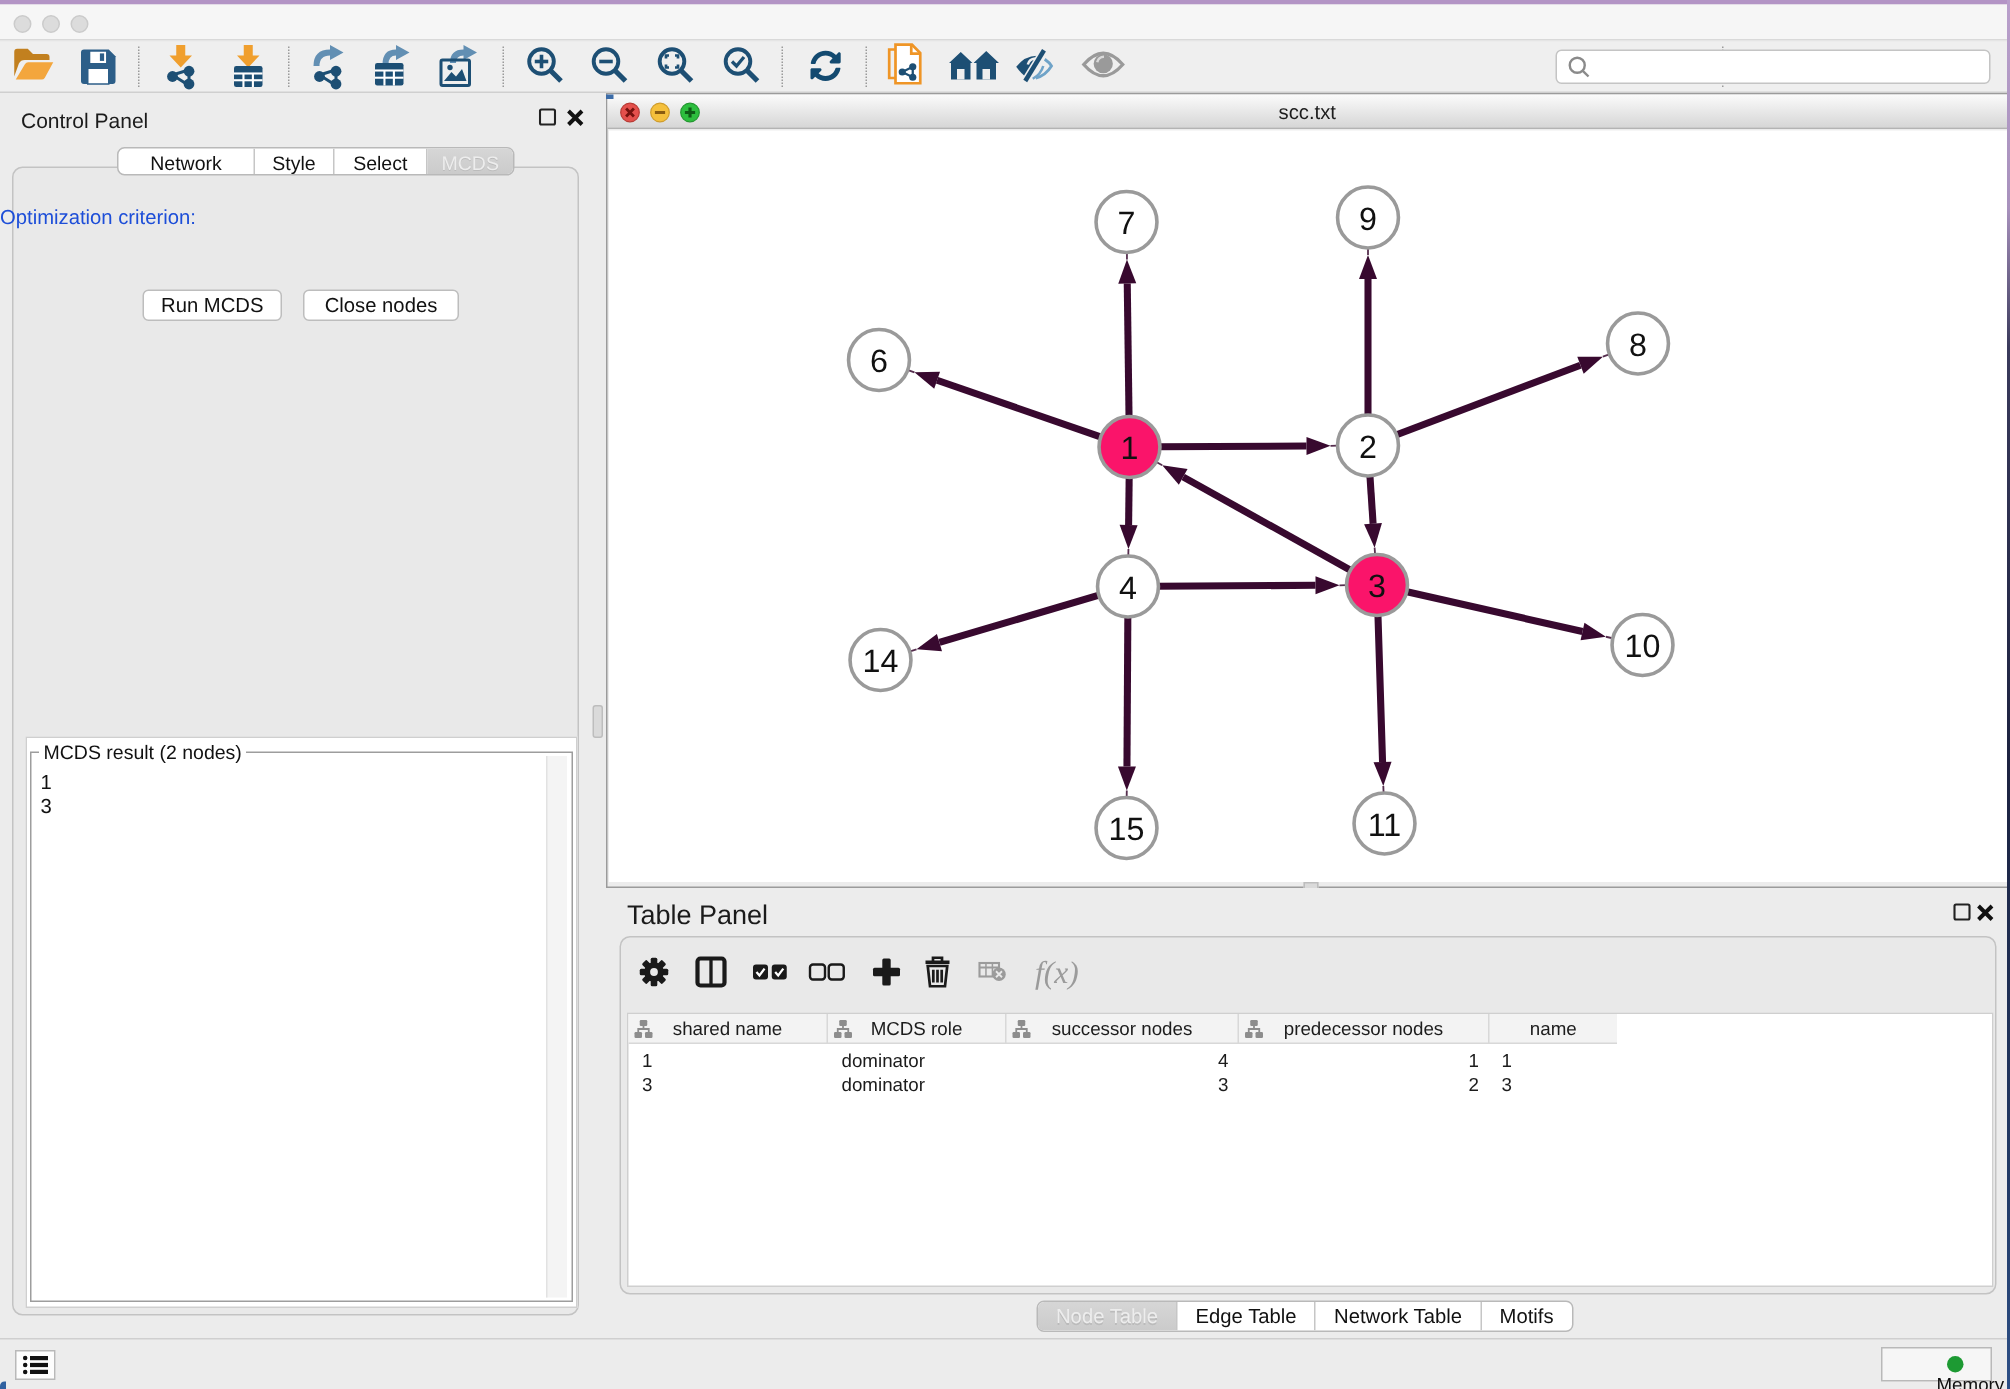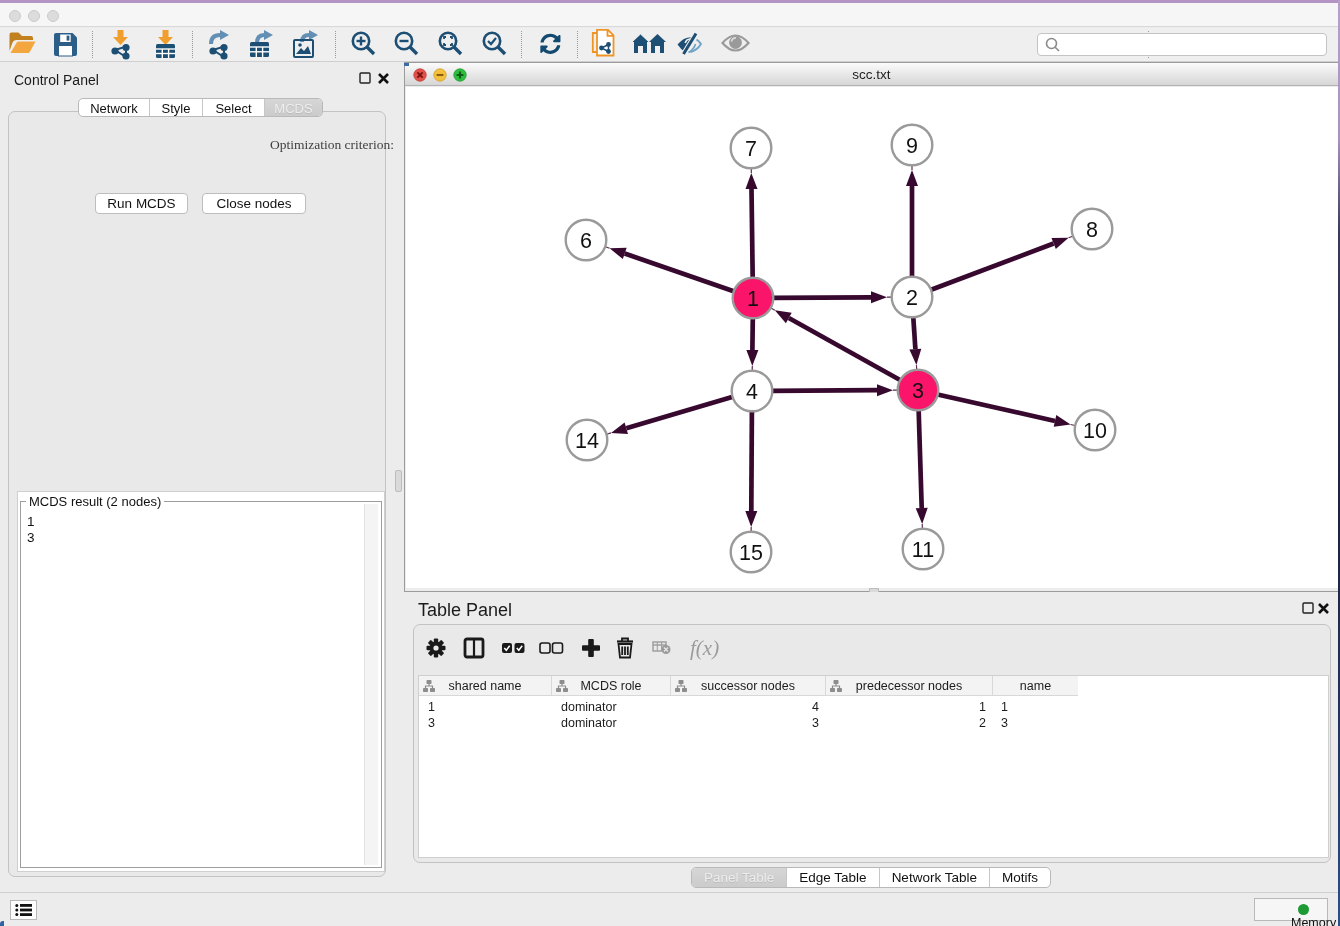--- a/index.html
+++ b/index.html
@@ -18,21 +18,21 @@
 
 
 #cpanel { left:0; top:62px; width:394px; height:830px; background:#ececec; }
 #cphead { position:absolute; left:14px; top:10px; font-size:14px; color:#1b1b1b; }
 .winbtn { position:absolute; top:9px; font-size:13px; color:#111; }
 #cpbody { position:absolute; left:8px; top:49px; width:378px; height:766px; background:#e9e9e9; border:1px solid #c3c3c3; border-radius:7px; }
 #cptabs { position:absolute; left:78px; top:36px; height:19px; display:flex; font-size:13px; border:1px solid #b9b9b9; border-radius:5px; overflow:hidden; background:#fff; }
 .cptab { padding-top:2px; border-right:1px solid #c6c6c6; color:#111; text-align:center; }
 .cptab:last-child { border-right:none; }
 #tabMCDS { background:linear-gradient(#d6d6d6,#cbcbcb); color:#ededed; text-shadow:0 1px 0 #bbb; }
-#optlabel { position:absolute; left:0; top:75px; width:394px; text-align:right; font-size:13.5px; color:#404040;font-family:Liberation Serif, serif; }
+#optlabel { position:absolute; left:0; top:75px; width:394px; text-align:left; font-size:13.5px; color:#1d4ed8; }
 #combo { position:absolute; left:44px; top:97px; width:310px; height:21px; background:#fff; border:1px solid #bdbdbd; border-radius:4px; font-size:13.5px; color:#111; line-height:19px; padding-left:13px; }
 #combo svg { position:absolute; right:6px; top:3px; }
 .btn { position:absolute; top:131px; height:21px; background:#fff; border:1px solid #bdbdbd; border-radius:4px; font-size:13.5px; color:#111; text-align:center; line-height:19px; }
 #btnrun { left:95px; width:93px; }
 #btnclose { left:202px; width:104px; }
 #resultbox { position:absolute; left:17px; top:429px; width:368px; height:381px; background:#fff; border:1px solid #cfcfcf; }
 #fieldset { position:absolute; left:2px; top:9px; width:362px; height:367px; border:1px solid #9d9d9d; }
 #fslabel { position:absolute; left:5px; top:-8px; background:#fff; padding:0 3px; font-size:13px; color:#111; }
 #fsscroll { position:absolute; right:3px; top:2px; bottom:2px; width:14px; background:#f4f4f4; border-left:1px solid #e2e2e2; }
 .fsline { position:absolute; left:6px; font-size:13.5px; color:#111; }
@@ -224,21 +224,21 @@
 <div class="abs" id="cpanel">
   <div id="cphead">Control Panel</div>
   <svg class="winbtn" style="left:359px;top:10px;" width="12" height="12" viewBox="0 0 12 12">
       <rect x="1" y="1" width="10" height="10" fill="none" stroke="#222" stroke-width="1.4" rx="1"></rect>
     </svg>
   <svg class="winbtn" style="left:377px;top:10px;" width="13" height="13" viewBox="0 0 13 13">
       <path d="M2 2 L11 11 M11 2 L2 11" stroke="#111" stroke-width="2.6"></path>
     </svg>
   <div id="cpbody"></div>
   <div id="cptabs">
-    <div class="cptab" style="width:71px;">Network</div>
+    <div class="cptab" style="width:91px;">Network</div>
       <div class="cptab" style="width:53px;">Style</div>
       <div class="cptab" style="width:62px;">Select</div>
       <div class="cptab" id="tabMCDS" style="width:57px;">MCDS</div>
   </div>
   <div id="optlabel">Optimization criterion:</div>
   <div class="btn" id="btnrun">Run MCDS</div>
   <div class="btn" id="btnclose">Close nodes</div>
   <div id="resultbox">
     <div id="fieldset">
       <div id="fslabel">MCDS result (2 nodes)</div>
@@ -458,21 +458,21 @@
       <div class="trow" style="left:547px;top:24px;width:20px;text-align:right;">1</div>
       <div class="trow" style="left:582px;top:24px;">1</div>
       <div class="trow" style="left:9px;top:40px;">3</div>
       <div class="trow" style="left:142px;top:40px;">dominator</div>
       <div class="trow" style="left:380px;top:40px;width:20px;text-align:right;">3</div>
       <div class="trow" style="left:547px;top:40px;width:20px;text-align:right;">2</div>
       <div class="trow" style="left:582px;top:40px;">3</div>
     </div>
   </div>
   <div id="tptabs">
-    <div class="tptab" id="tabNode">Panel Table</div>
+    <div class="tptab" id="tabNode">Node Table</div>
       <div class="tptab">Edge Table</div>
       <div class="tptab">Network Table</div>
       <div class="tptab">Motifs</div>
   </div>
 </div>
 
 <div class="abs" id="statusbar">
   <div id="listbtn">
     <svg width="17" height="14" style="position:absolute;left:4px;top:2px;" viewBox="0 0 17 14">
       <circle cx="1.8" cy="2.4" r="1.5" fill="#111"></circle>

